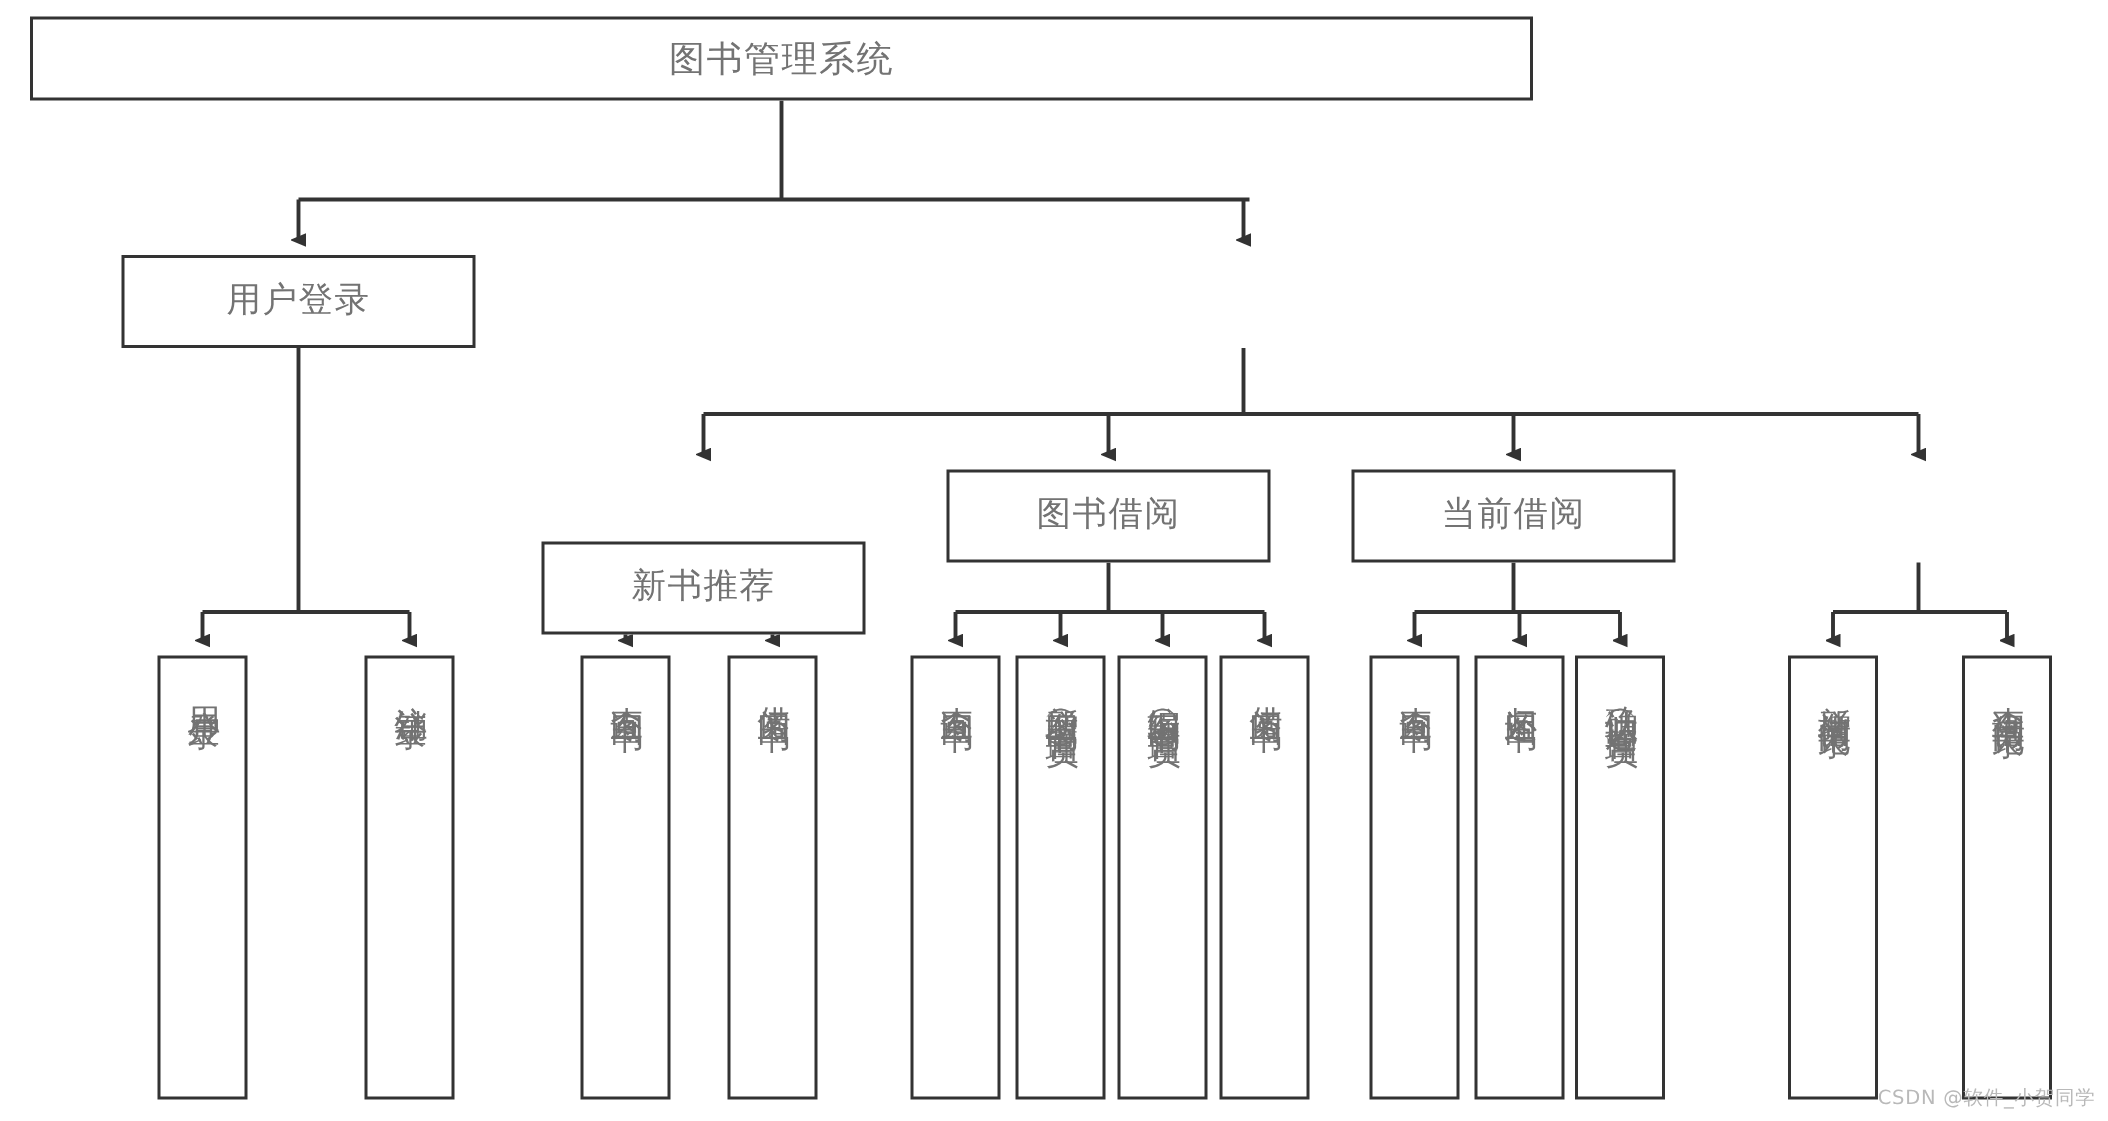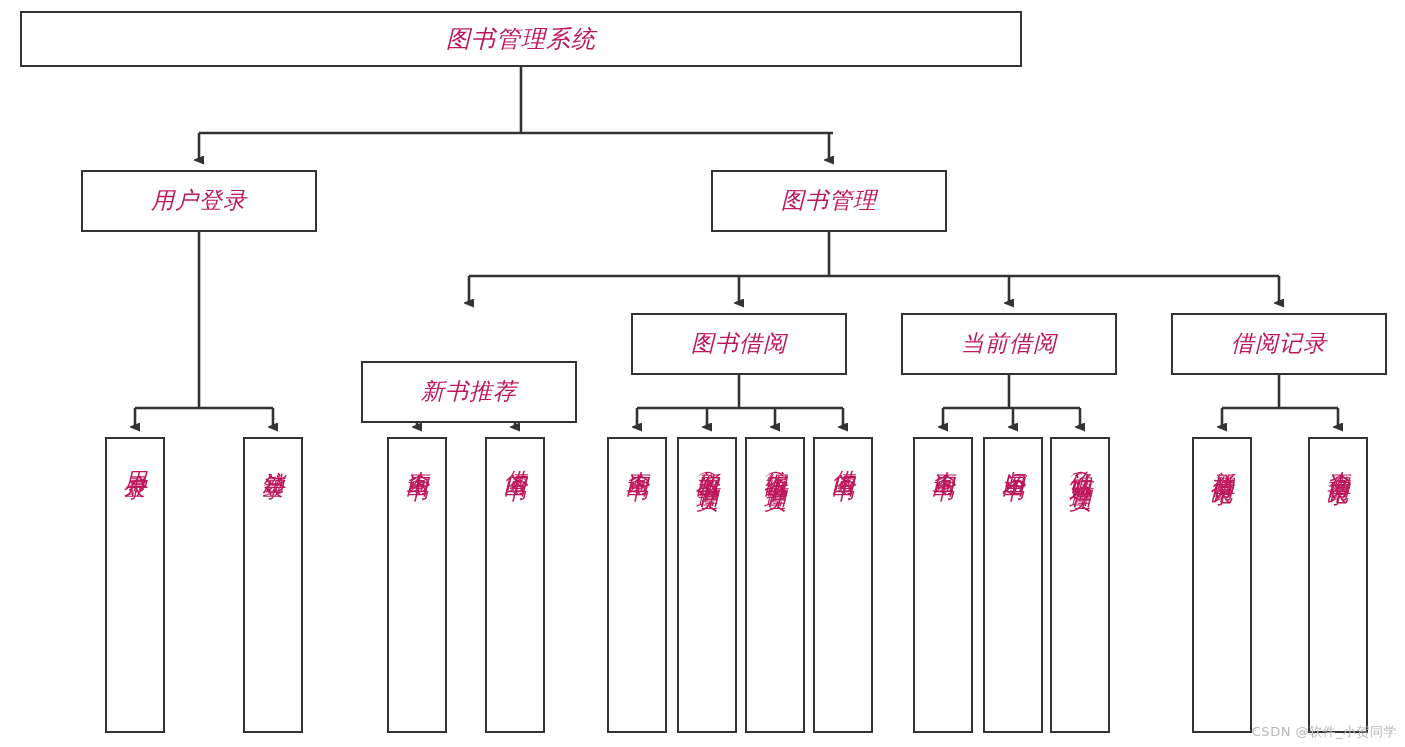--- a/index.html
+++ b/index.html
@@ -27,23 +27,22 @@
     pointer-events: none;
   }
   .node {
     position: absolute;
     box-sizing: border-box;
     background: #ffffff;
     border: 2.5px solid #333333;
     display: flex;
     align-items: center;
     justify-content: center;
-    color: #be185d;
+    color: #737373;
     z-index: 2;
-    font-style: italic;
   }
   .node-h {
     font-size: 23px;
     letter-spacing: 1px;
     line-height: 1.1;
     white-space: nowrap;
   }
   .node-root {
     font-size: 24px;
   }
@@ -124,26 +123,24 @@
       <path d="M1279,375 L1279,408"></path>
       <path d="M1222,408 L1338,408"></path>
       <path d="M1222,408 L1222,427" marker-end="url(#arrow)"></path>
       <path d="M1338,408 L1338,427" marker-end="url(#arrow)"></path>
     </g>
   </svg>
 
   <div class="node node-h node-root" style="left: 20px; top: 11px; width: 1002px; height: 56px;">图书管理系统</div>
 
   <div class="node node-h" style="left: 81px; top: 170px; width: 236px; height: 62px;">用户登录</div>
-  <div class="node node-h" style="left: 711px; top: 170px; width: 236px; height: 62px;">图书管理</div>
 
   <div class="node node-h" style="left: 361px; top: 313px; width: 216px; height: 62px; margin-top: 48px;">新书推荐</div>
   <div class="node node-h" style="left: 631px; top: 313px; width: 216px; height: 62px;">图书借阅</div>
   <div class="node node-h" style="left: 901px; top: 313px; width: 216px; height: 62px;">当前借阅</div>
-  <div class="node node-h" style="left: 1171px; top: 313px; width: 216px; height: 62px;">借阅记录</div>
 
   <div class="node node-leaf" style="left: 105px; top: 437px; width: 60px; height: 296px;">
     <span class="vtext">用户登录</span>
   </div>
   <div class="node node-leaf" style="left: 243px; top: 437px; width: 60px; height: 296px;">
     <span class="vtext">注销登录</span>
   </div>
   <div class="node node-leaf" style="left: 387px; top: 437px; width: 60px; height: 296px;">
     <span class="vtext">查询图书</span>
   </div>

